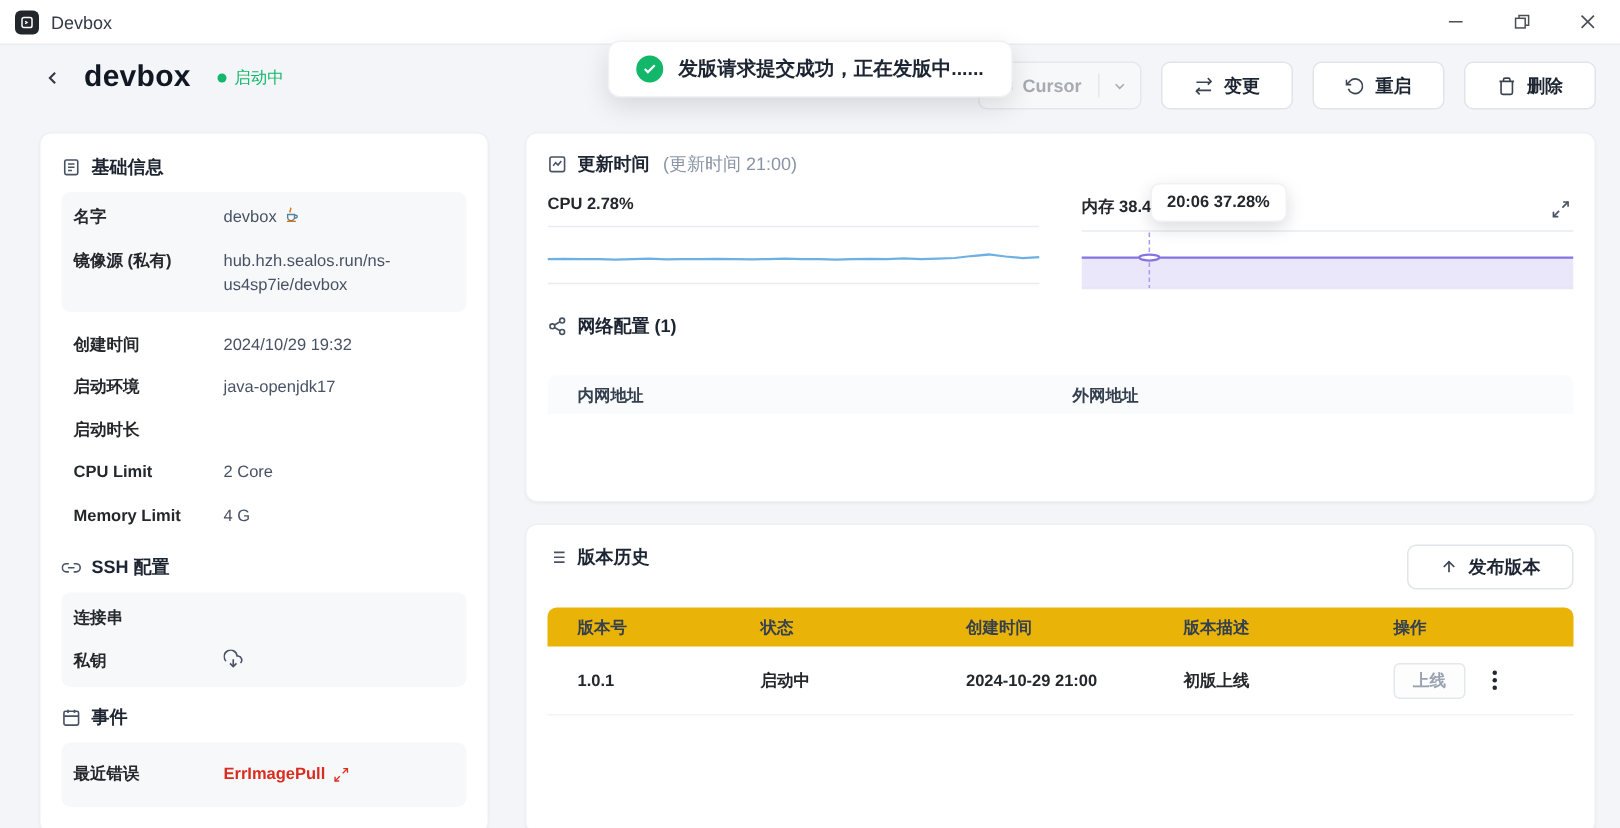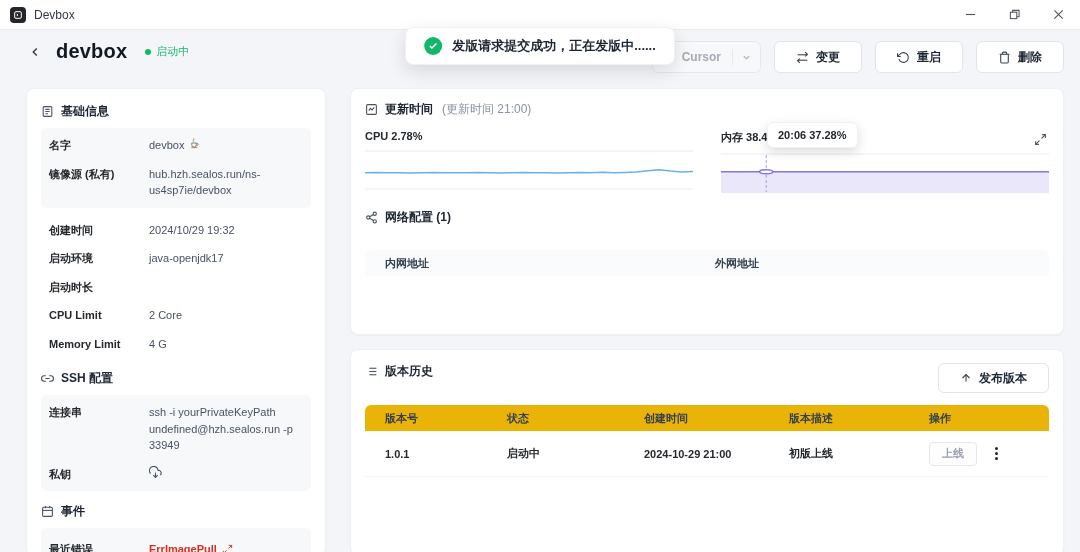--- a/index.html
+++ b/index.html
@@ -268,23 +268,20 @@
           <path d="M9 17H6A5 5 0 0 1 6 7h3"></path>
           <line x1="8" y1="12" x2="16" y2="12"></line>
         </svg>
     </span>
     <span>SSH 配置</span>
   </div>
 
   <div class="gray-block">
     <div class="kv">
       <span class="k">连接串</span>
-      <span class="v">
-          <span>ssh -i yourPrivateKeyPath undefined@hzh.sealos.run -p 33949</span>
-        </span>
     </div>
     <div class="kv">
       <span class="k">私钥</span>
       <span class="v">
         <span class="ic dl-ic">
           <svg width="13" height="13" viewBox="0 0 24 24" fill="none" stroke="currentColor" stroke-width="2">
               <path d="M20.9 16.6A5 5 0 0 0 18 8h-1.3A8 8 0 1 0 3 14.3"></path>
               <polyline points="8 17 12 21 16 17"></polyline>
               <line x1="12" y1="12" x2="12" y2="21"></line>
             </svg>

